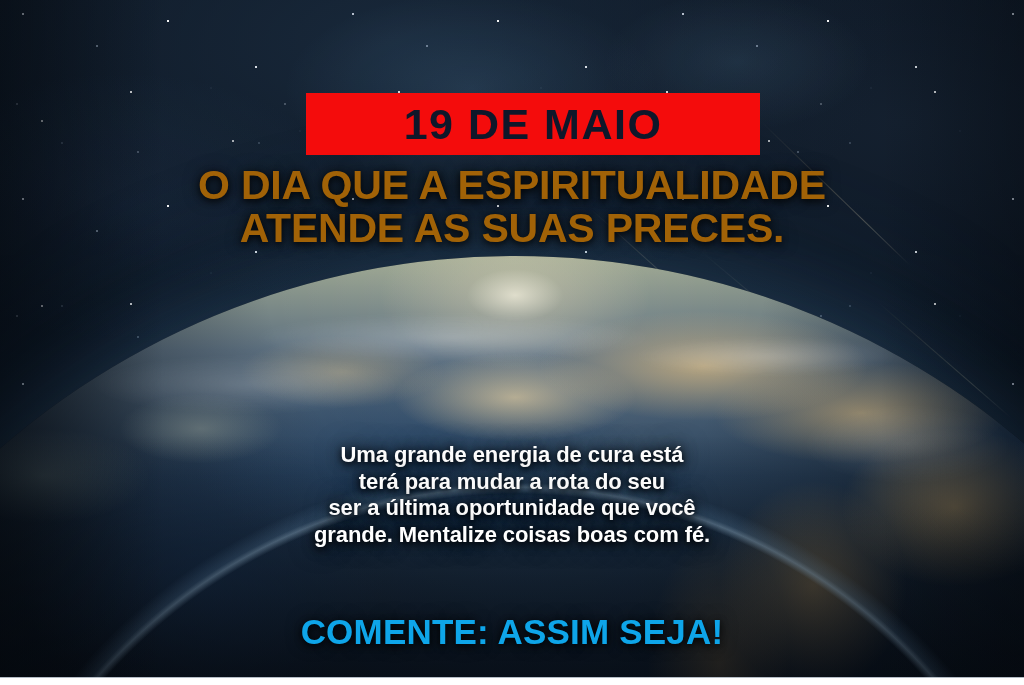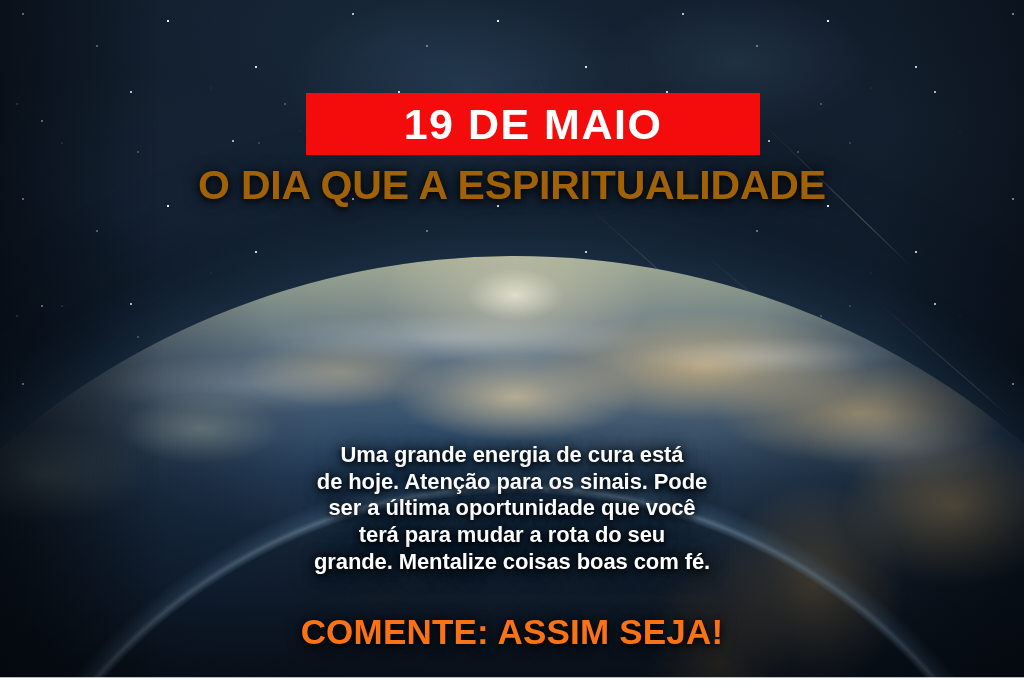--- a/index.html
+++ b/index.html
@@ -302,34 +302,34 @@
     <div class="clouds"></div>
     <div class="atmo-rim"></div>
   </div>
 
   <div class="bottom-vignette"></div>
   <div class="side-vignette"></div>
 
   <div class="content">
 
     <div class="date-banner" style="background: rgb(244, 12, 12);">
-      <span class="date-banner-text" style="color: #ffffff;">19 DE MAIO</span>
+      <span class="date-banner-text" style="color: #0f172a;">19 DE MAIO</span>
     </div>
 
     <div class="headline" style="color: #a16207;">
       <span class="hl-line">O DIA QUE A ESPIRITUALIDADE</span>
+      <span class="hl-line">ATENDE AS SUAS PRECES.</span>
     </div>
 
     <div class="body-copy" style="color: rgb(255, 255, 255);">
       <span class="bc-line">Uma grande energia de cura está</span>
-      <span class="bc-line">de hoje. Atenção para os sinais. Pode</span>
+      <span class="bc-line">terá para mudar a rota do seu</span>
       <span class="bc-line">ser a última oportunidade que você</span>
-      <span class="bc-line">terá para mudar a rota do seu</span>
       <span class="bc-line">grande. Mentalize coisas boas com fé.</span>
     </div>
 
-    <div class="cta" style="color: #f97316;">COMENTE: ASSIM SEJA!</div>
+    <div class="cta" style="color: #0ea5e9;">COMENTE: ASSIM SEJA!</div>
 
   </div>
 
   <div class="bottom-hairline"></div>
   <div class="bottom-strip" style="background: rgb(255, 255, 255);"></div>
 </div>
 
 </body></html>

